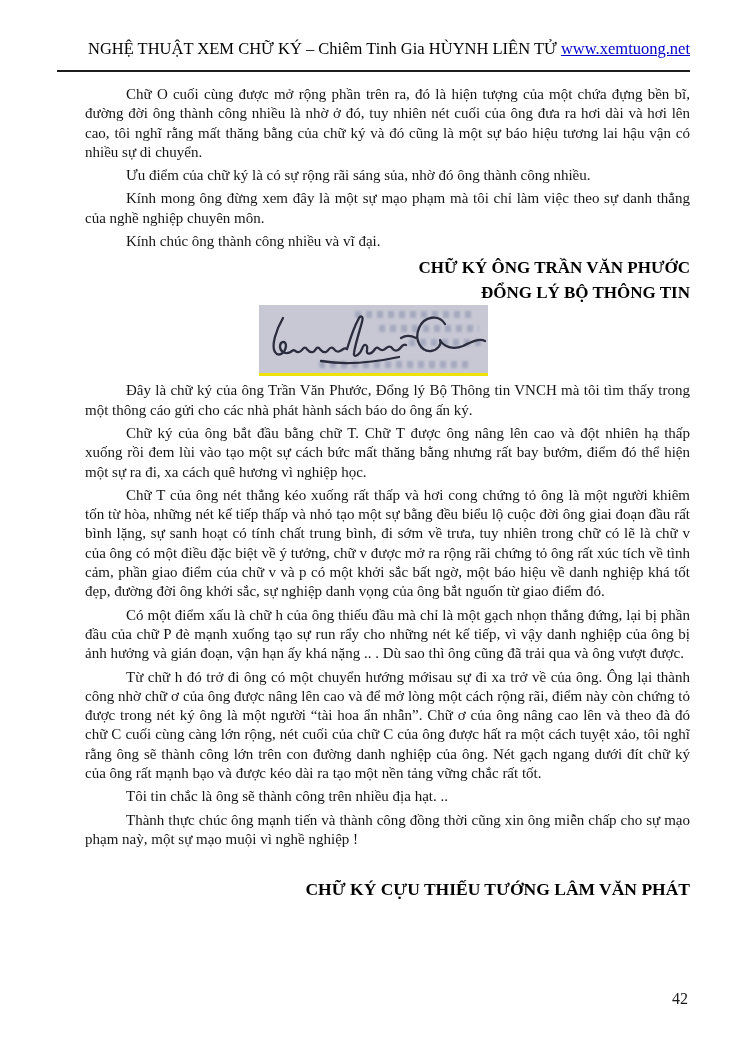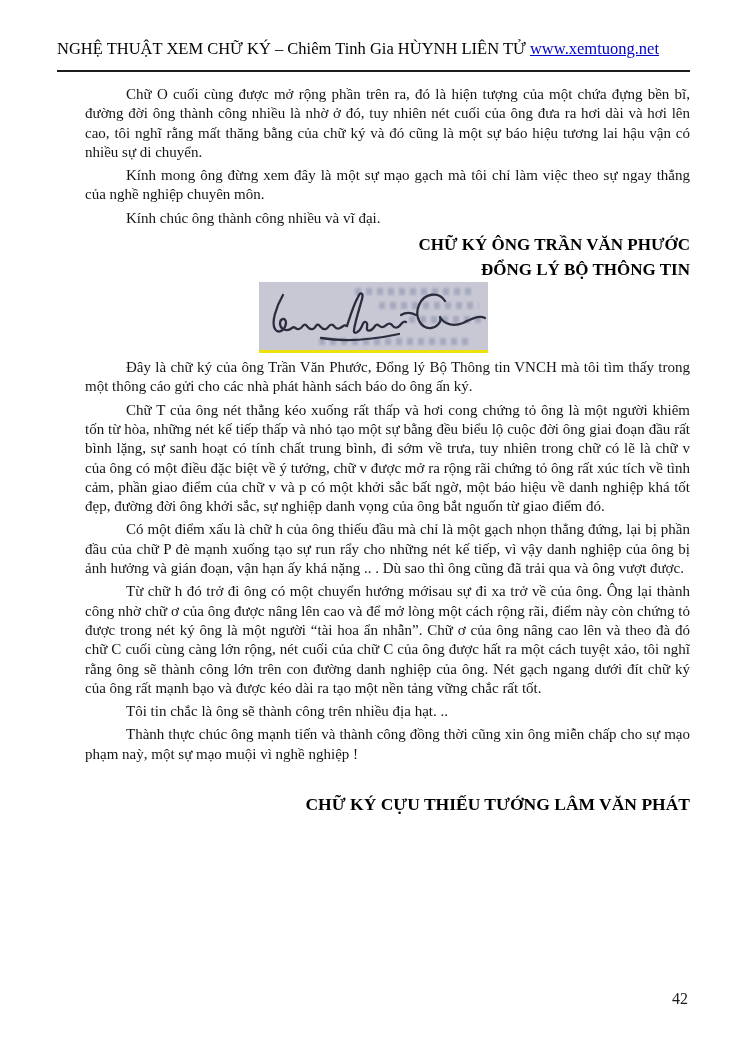--- a/index.html
+++ b/index.html
@@ -9,21 +9,21 @@
     font-family:"Liberation Serif","DejaVu Serif",serif;
     color:#141414;
     overflow:hidden;
   }
   .page {
     position:relative;
     width:744px; height:1053px;
     padding:40px 54px 0 57px;
   }
   .header-line {
-    text-align:left;
+    text-align:right;
     font-size:16.5px;
     line-height:1.15;
     white-space:nowrap;
     color:#000;
   }
   .header-link {
     color:#0000cc;
     text-decoration:underline;
     cursor:pointer;
   }
@@ -98,21 +98,22 @@
 
   <div class="header-line">
     <span>NGHỆ THUẬT XEM CHỮ KÝ – Chiêm Tinh Gia HÙYNH LIÊN TỬ</span>
     <span> </span><span class="header-link">www.xemtuong.net</span>
   </div>
 
   <hr class="rule">
 
   <div class="body-text">
     <p>Chữ O cuối cùng được mở rộng phần trên ra, đó là hiện tượng của một chứa đựng bền bĩ, đường đời ông thành công nhiều là nhờ ở đó, tuy nhiên nét cuối của ông đưa ra hơi dài và hơi lên cao, tôi nghĩ rằng mất thăng bằng của chữ ký và đó cũng là một sự báo hiệu tương lai hậu vận có nhiều sự di chuyển.</p>
-    <p>Kính mong ông đừng xem đây là một sự mạo gạch mà tôi chỉ làm việc theo sự ngay thẳng của nghề nghiệp chuyên môn.</p>
+    <p>Ưu điểm của chữ ký là có sự rộng rãi sáng sủa, nhờ đó ông thành công nhiều.</p>
+    <p>Kính mong ông đừng xem đây là một sự mạo phạm mà tôi chỉ làm việc theo sự danh thẳng của nghề nghiệp chuyên môn.</p>
     <p>Kính chúc ông thành công nhiều và vĩ đại.</p>
   </div>
 
   <div class="doc-heading first">CHỮ KÝ ÔNG TRẦN VĂN PHƯỚC</div>
   <div class="doc-heading second">ĐỔNG LÝ BỘ THÔNG TIN</div>
 
   <div class="sig-figure">
     <div class="ghost g1"></div>
     <div class="ghost g2"></div>
     <div class="ghost g3"></div>
@@ -124,20 +125,21 @@
         <path d="M142,33 C147,30 153,31 157,33"></path>
         <path d="M186,19 C180,9 165,11 160,23 C155,35 162,47 172,46 C179,45 183,39 181,35 C185,42 194,45 204,41 C212,37 220,33 226,36"></path>
         <path d="M62,56 C85,60 112,58 140,52"></path>
       </g>
     </svg>
     <div class="yellow-line"></div>
   </div>
 
   <div class="body-text" style="margin-top:4px;">
     <p>Đây là chữ ký của ông Trần Văn Phước, Đổng lý Bộ Thông tin VNCH mà tôi tìm thấy trong một thông cáo gửi cho các nhà phát hành sách báo do ông ấn ký.</p>
+    <p>Chữ ký của ông bắt đầu bằng chữ T. Chữ T được ông nâng lên cao và đột nhiên hạ thấp xuống rồi đem lùi vào tạo một sự cách bức mất thăng bằng nhưng rất bay bướm, điểm đó thể hiện một sự ra đi, xa cách quê hương vì nghiệp học.</p>
     <p>Chữ T của ông nét thẳng kéo xuống rất thấp và hơi cong chứng tỏ ông là một người khiêm tốn từ hòa, những nét kế tiếp thấp và nhỏ tạo một sự bằng đều biểu lộ cuộc đời ông giai đoạn đầu rất bình lặng, sự sanh hoạt có tính chất trung bình, đi sớm về trưa, tuy nhiên trong chữ có lẽ là chữ v của ông có một điều đặc biệt về ý tưởng, chữ v được mở ra rộng rãi chứng tỏ ông rất xúc tích về tình cảm, phần giao điểm của chữ v và p có một khởi sắc bất ngờ, một báo hiệu về danh nghiệp khá tốt đẹp, đường đời ông khởi sắc, sự nghiệp danh vọng của ông bắt nguốn từ giao điểm đó.</p>
     <p>Có một điểm xấu là chữ h của ông thiếu đầu mà chỉ là một gạch nhọn thẳng đứng, lại bị phần đầu của chữ P đè mạnh xuống tạo sự run rẩy cho những nét kế tiếp, vì vậy danh nghiệp của ông bị ảnh hưởng và gián đoạn, vận hạn ấy khá nặng .. . Dù sao thì ông cũng đã trải qua và ông vượt được.</p>
     <p>Từ chữ h đó trở đi ông có một chuyển hướng mớisau sự đi xa trở về của ông. Ông lại thành công nhờ chữ ơ của ông được nâng lên cao và để mở lòng một cách rộng rãi, điểm này còn chứng tỏ được trong nét ký ông là một người “tài hoa ẩn nhẫn”. Chữ ơ của ông nâng cao lên và theo đà đó chữ C cuối cùng càng lớn rộng, nét cuối của chữ C của ông được hất ra một cách tuyệt xảo, tôi nghĩ rằng ông sẽ thành công lớn trên con đường danh nghiệp của ông. Nét gạch ngang dưới đít chữ ký của ông rất mạnh bạo và được kéo dài ra tạo một nền tảng vững chắc rất tốt.</p>
     <p>Tôi tin chắc là ông sẽ thành công trên nhiều địa hạt. ..</p>
     <p>Thành thực chúc ông mạnh tiến và thành công đồng thời cũng xin ông miễn chấp cho sự mạo phạm naỳ, một sự mạo muội vì nghề nghiệp !</p>
   </div>
 
   <div class="footer-heading">CHỮ KÝ CỰU THIẾU TƯỚNG LÂM VĂN PHÁT</div>
 
   <div class="page-number">42</div>

